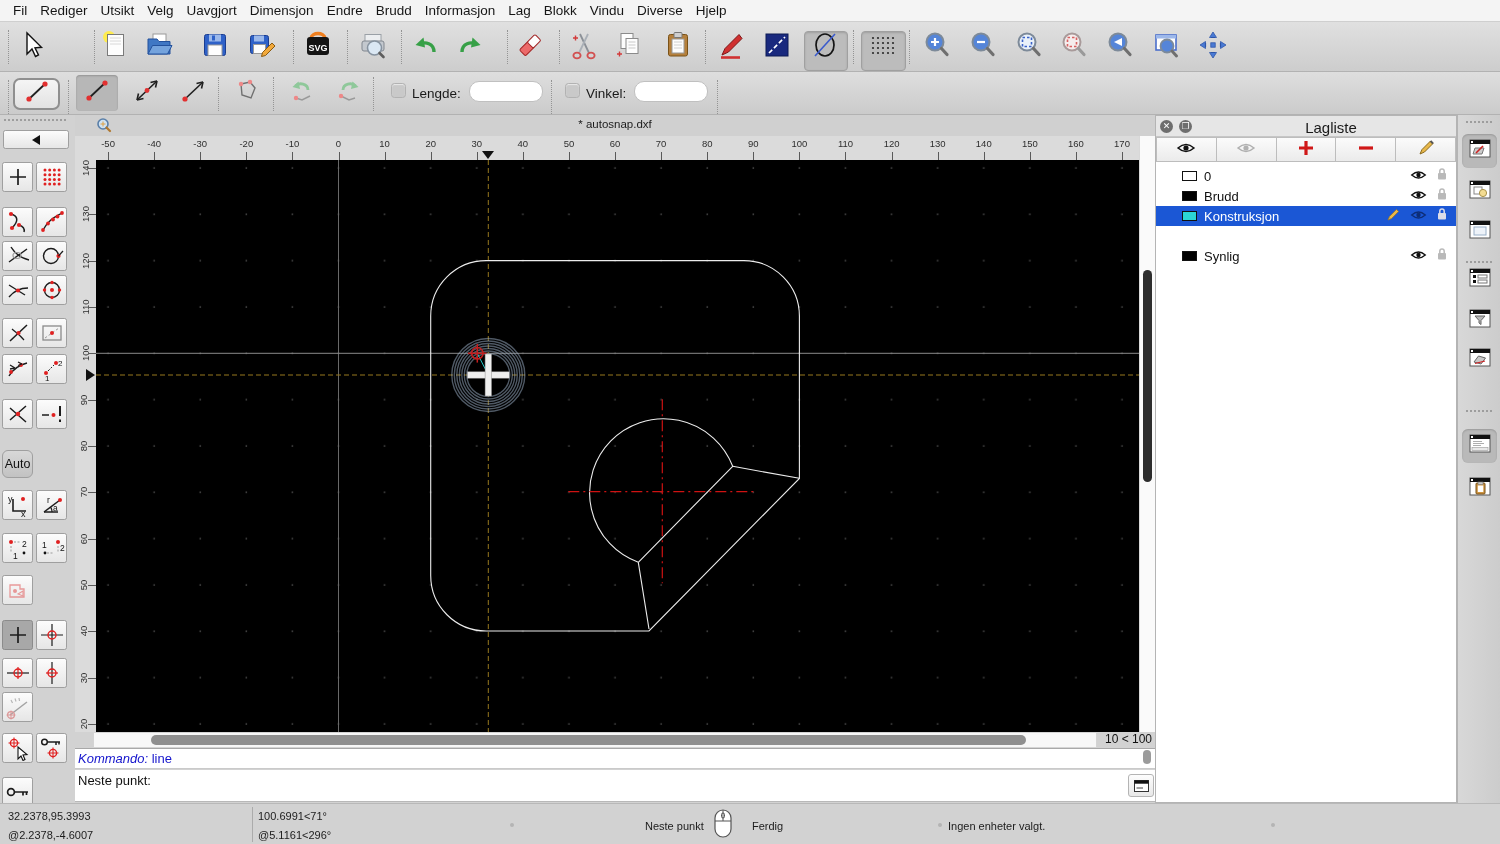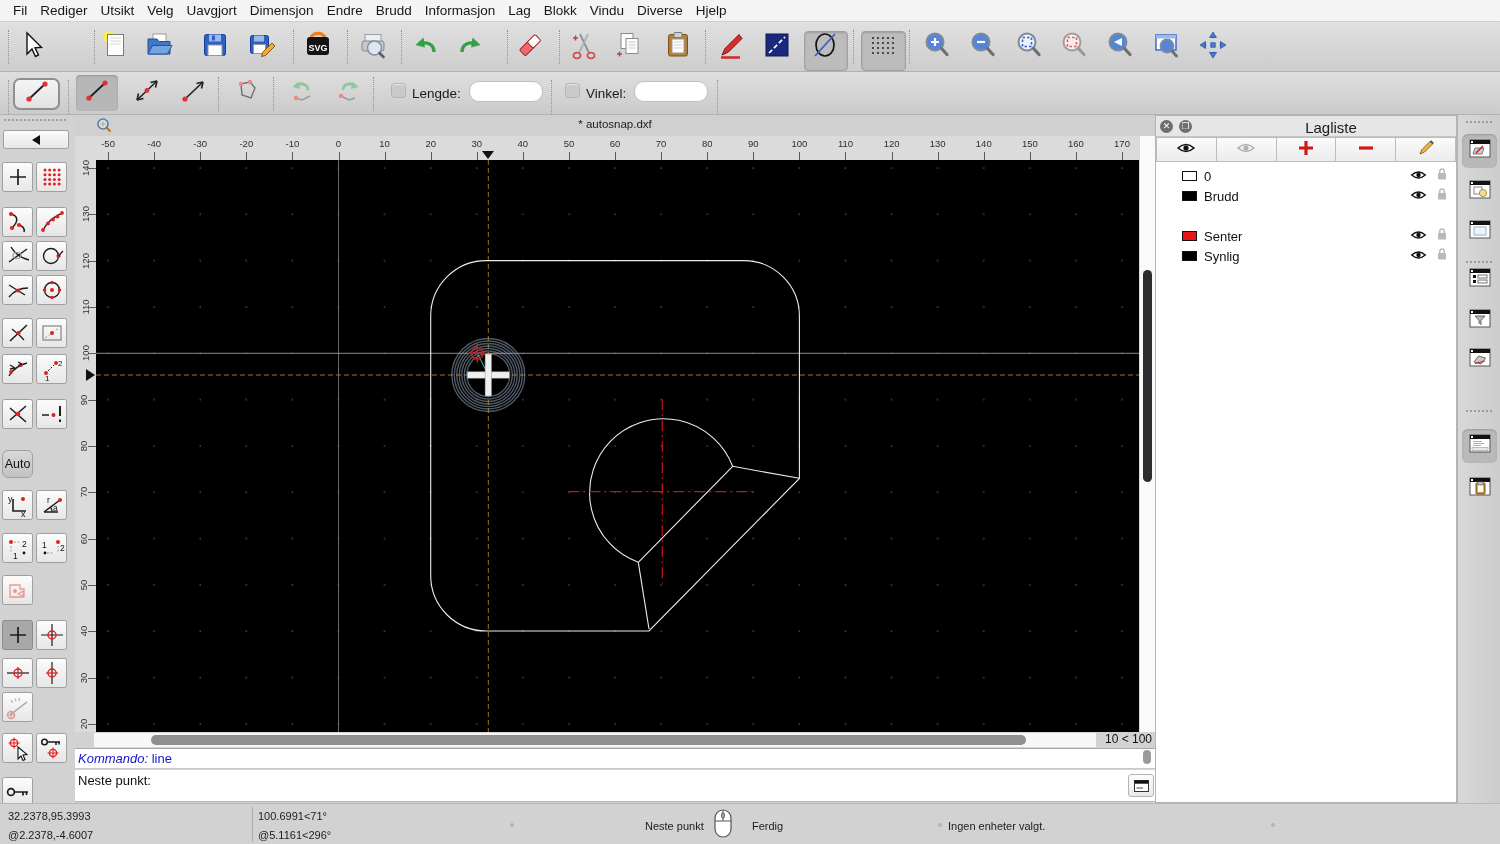--- a/index.html
+++ b/index.html
@@ -886,31 +886,34 @@
           <span><svg width="17" height="12" viewBox="0 0 20 14">
               <path d="M2 7 Q10 0 18 7 Q10 14 2 7 Z" fill="none" stroke="#111" stroke-width="1.6"></path>
               <circle cx="10" cy="7" r="2.6" fill="#111"></circle>
             </svg></span>
           <span><svg width="12" height="14" viewBox="0 0 12 14">
               <rect x="2" y="6" width="8" height="6.5" rx="1" fill="#b9b9b9"></rect>
               <path d="M3.8 6 V4.3 a2.2 2.2 0 0 1 4.4 0 V6" fill="none" stroke="#b9b9b9" stroke-width="1.5"></path>
             </svg></span>
         </span>
       </div>
-      <div class="lrow" style="top: 63px;">
-        <span class="swatch" style="background:#e81717"></span>
-  <span class="lname">Senter</span>
+      <div class="lrow sel" style="top: 43px;">
+        <span class="swatch" style="background:#2bd5d5"></span>
+  <span class="lname">Konstruksjon</span>
   <span class="ricons">
+          <span><svg width="15" height="15" viewBox="0 0 15 15">
+              <path d="M2 13 L3.5 9.5 L10.5 2.5 L12.5 4.5 L5.5 11.5 L2 13 Z" fill="#e8b84a" stroke="#9a7a2a" stroke-width="0.8"></path>
+            </svg></span>
           <span><svg width="17" height="12" viewBox="0 0 20 14">
-              <path d="M2 7 Q10 0 18 7 Q10 14 2 7 Z" fill="none" stroke="#111" stroke-width="1.6"></path>
-              <circle cx="10" cy="7" r="2.6" fill="#111"></circle>
+              <path d="M2 7 Q10 0 18 7 Q10 14 2 7 Z" fill="none" stroke="#0d2d77" stroke-width="1.6"></path>
+              <circle cx="10" cy="7" r="2.6" fill="#0d2d77"></circle>
             </svg></span>
           <span><svg width="12" height="14" viewBox="0 0 12 14">
-              <rect x="2" y="6" width="8" height="6.5" rx="1" fill="#b9b9b9"></rect>
-              <path d="M3.8 6 V4.3 a2.2 2.2 0 0 1 4.4 0 V6" fill="none" stroke="#b9b9b9" stroke-width="1.5"></path>
+              <rect x="2" y="6" width="8" height="6.5" rx="1" fill="#dcdce8"></rect>
+              <path d="M3.8 6 V4.3 a2.2 2.2 0 0 1 4.4 0 V6" fill="none" stroke="#dcdce8" stroke-width="1.5"></path>
             </svg></span>
         </span>
       </div>
       <div class="lrow" style="top: 83px;">
         <span class="swatch" style="background:#000000"></span>
   <span class="lname">Synlig</span>
   <span class="ricons">
           <span><svg width="17" height="12" viewBox="0 0 20 14">
               <path d="M2 7 Q10 0 18 7 Q10 14 2 7 Z" fill="none" stroke="#111" stroke-width="1.6"></path>
               <circle cx="10" cy="7" r="2.6" fill="#111"></circle>

